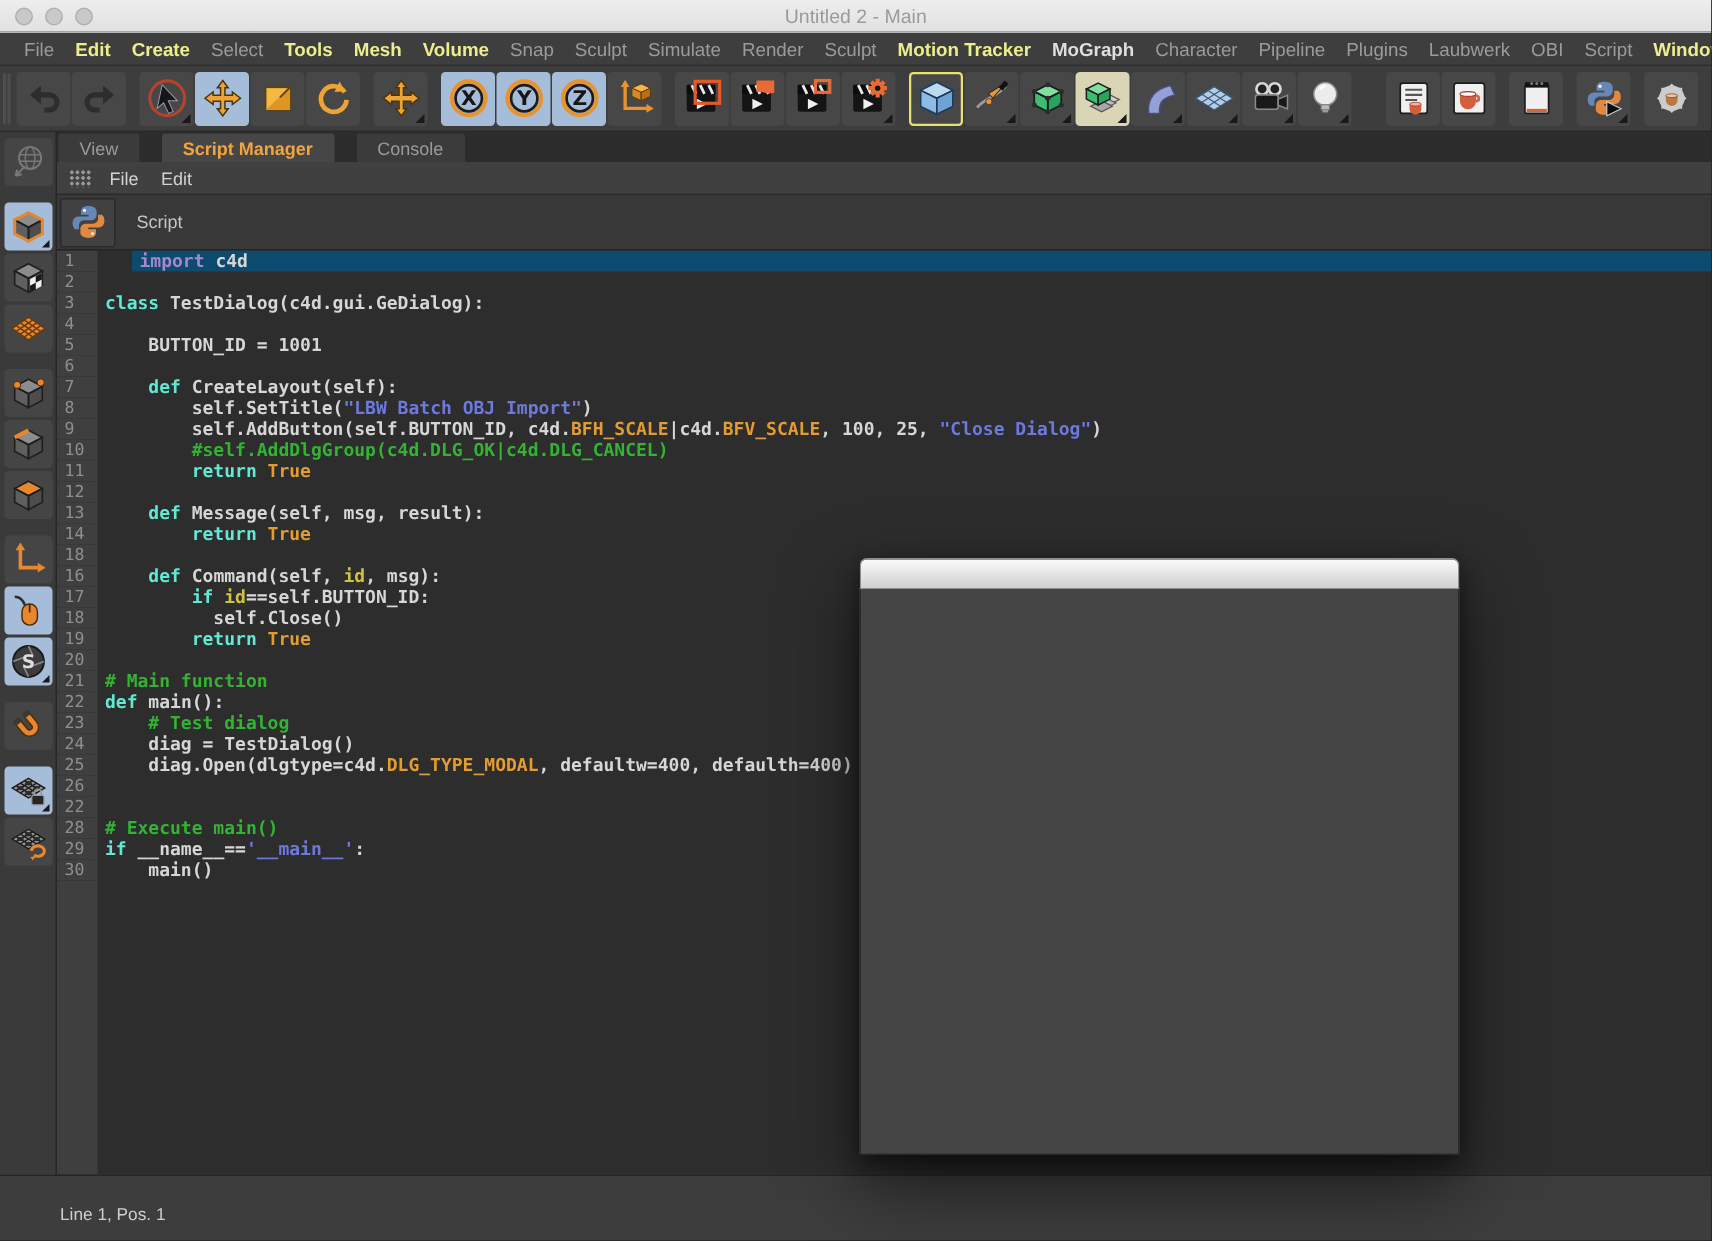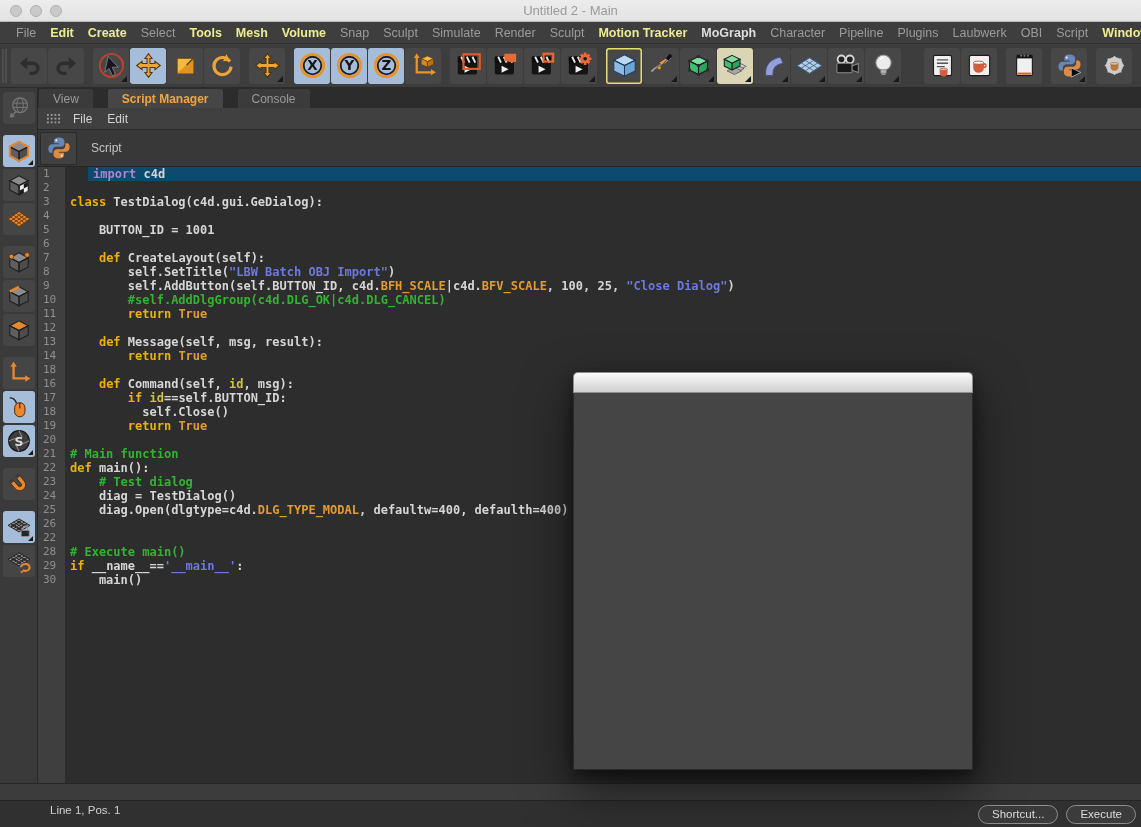--- a/index.html
+++ b/index.html
@@ -57,30 +57,30 @@
   .script-dd .dd-text { color:#e0e0e0; font-size:12px; font-weight:bold; flex:1; }
   .dd-chevron { width:0; height:0; border-left:5px solid transparent; border-right:5px solid transparent; border-top:6px solid #9a9a9a; }
   
   .editor { flex:1; display:flex; flex-direction:column; background:#2d2d2d; overflow:hidden; font-family:"DejaVu Sans Mono", monospace; font-size:12px; font-weight:bold; }
   .code-line { display:flex; height:14px; line-height:14px; white-space:pre; }
   .code-line .ln { width:27px; flex:0 0 27px; background:#3f3f3f; color:#8f8f8f; padding-left:5px; font-size:11px; font-weight:normal; }
   .code-line .src { flex:1; padding-left:5px; }
   .code-line.active .src { background:#0c4a6e;margin-left:23px; }
   .code-fill { flex:1; display:flex; }
   .code-fill .ln { width:27px; flex:0 0 27px; background:#3f3f3f; }
-  .tok-kw  { color:#eab308; }
+  .tok-kw  { color:#5eead4; }
   .tok-kw2 { color:#aa86cf; }
   .tok-str { color:#6e79de; }
   .tok-const { color:#e39c30; }
   .tok-com { color:#32b432; }
   .tok-id  { color:#cfc23f; }
   .tok-pl  { color:#d6d6d6; }
   
   .statusbar { height:17px; background:#3c3c3c; border-top:1px solid #262626; display:flex; align-items:center; }
-  .statusbar span { color:#cfcfcf; font-size:11.5px; padding-left:50px;margin-top:36px; }
+  .statusbar span { color:#cfcfcf; font-size:11.5px; padding-left:40px;margin-top:36px; }
   .footer { height:27px; background:#303030; border-top:1px solid #242424; display:flex; align-items:center; justify-content:flex-end; padding-right:5px; }
   .pill-btn { height:19px; margin-left:8px; padding:0 13px; border-radius:10px; background:#3b3b3b; border:1px solid #8d8d8d; color:#dcdcdc; font-size:11.5px; font-family:"Liberation Sans",sans-serif; display:flex; align-items:center; cursor:pointer; }
   
   .gedialog { position:absolute; left:573px; top:372px; width:400px; height:398px; border-radius:6px 6px 2px 2px; box-shadow:0 20px 50px rgba(0,0,0,.55), 0 5px 14px rgba(0,0,0,.45); z-index:50; }
   .gedialog-titlebar { height:21px; background:linear-gradient(#fbfbfb,#cfcfcf); border-radius:5px 5px 0 0; border:1px solid #8e8e8e; border-bottom:1px solid #909090; }
   .gedialog-body { height:377px; background:#454545; border:1px solid #2a2a2a; border-top:none; }
 </style>
 </head>
 <body>
 
@@ -622,23 +622,19 @@
             <span style="flex:1"></span>
           </div>
         </div>
     </div>
   </div>
 
   <div class="statusbar">
     <span>Line 1, Pos. 1</span>
   </div>
 
-  <div class="footer" id="footer">
-      <div class="pill-btn">Shortcut...</div>
-      <div class="pill-btn">Execute</div>
-    </div>
 
   <div class="gedialog">
     <div class="gedialog-titlebar"></div>
     <div class="gedialog-body"></div>
   </div>
 
 </div>
 
 </body></html>

